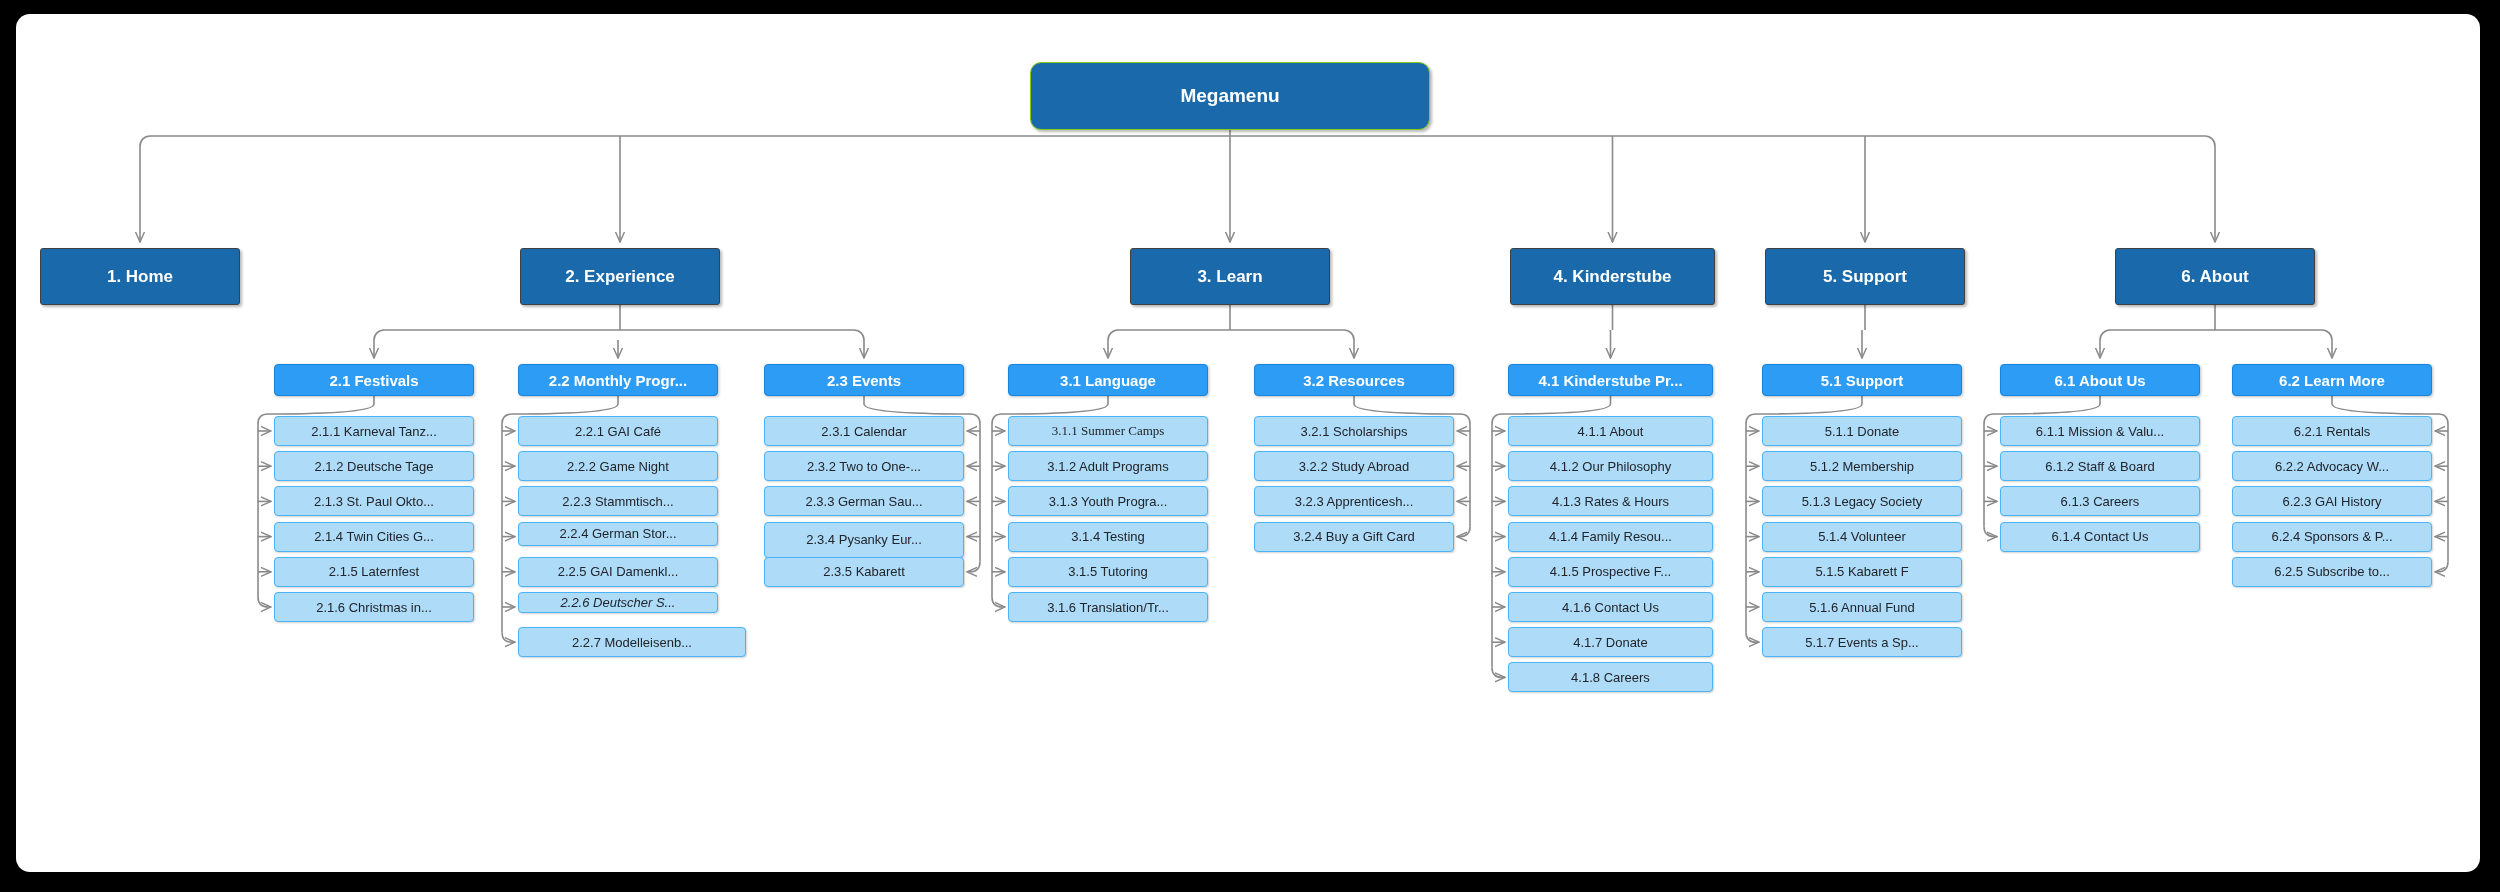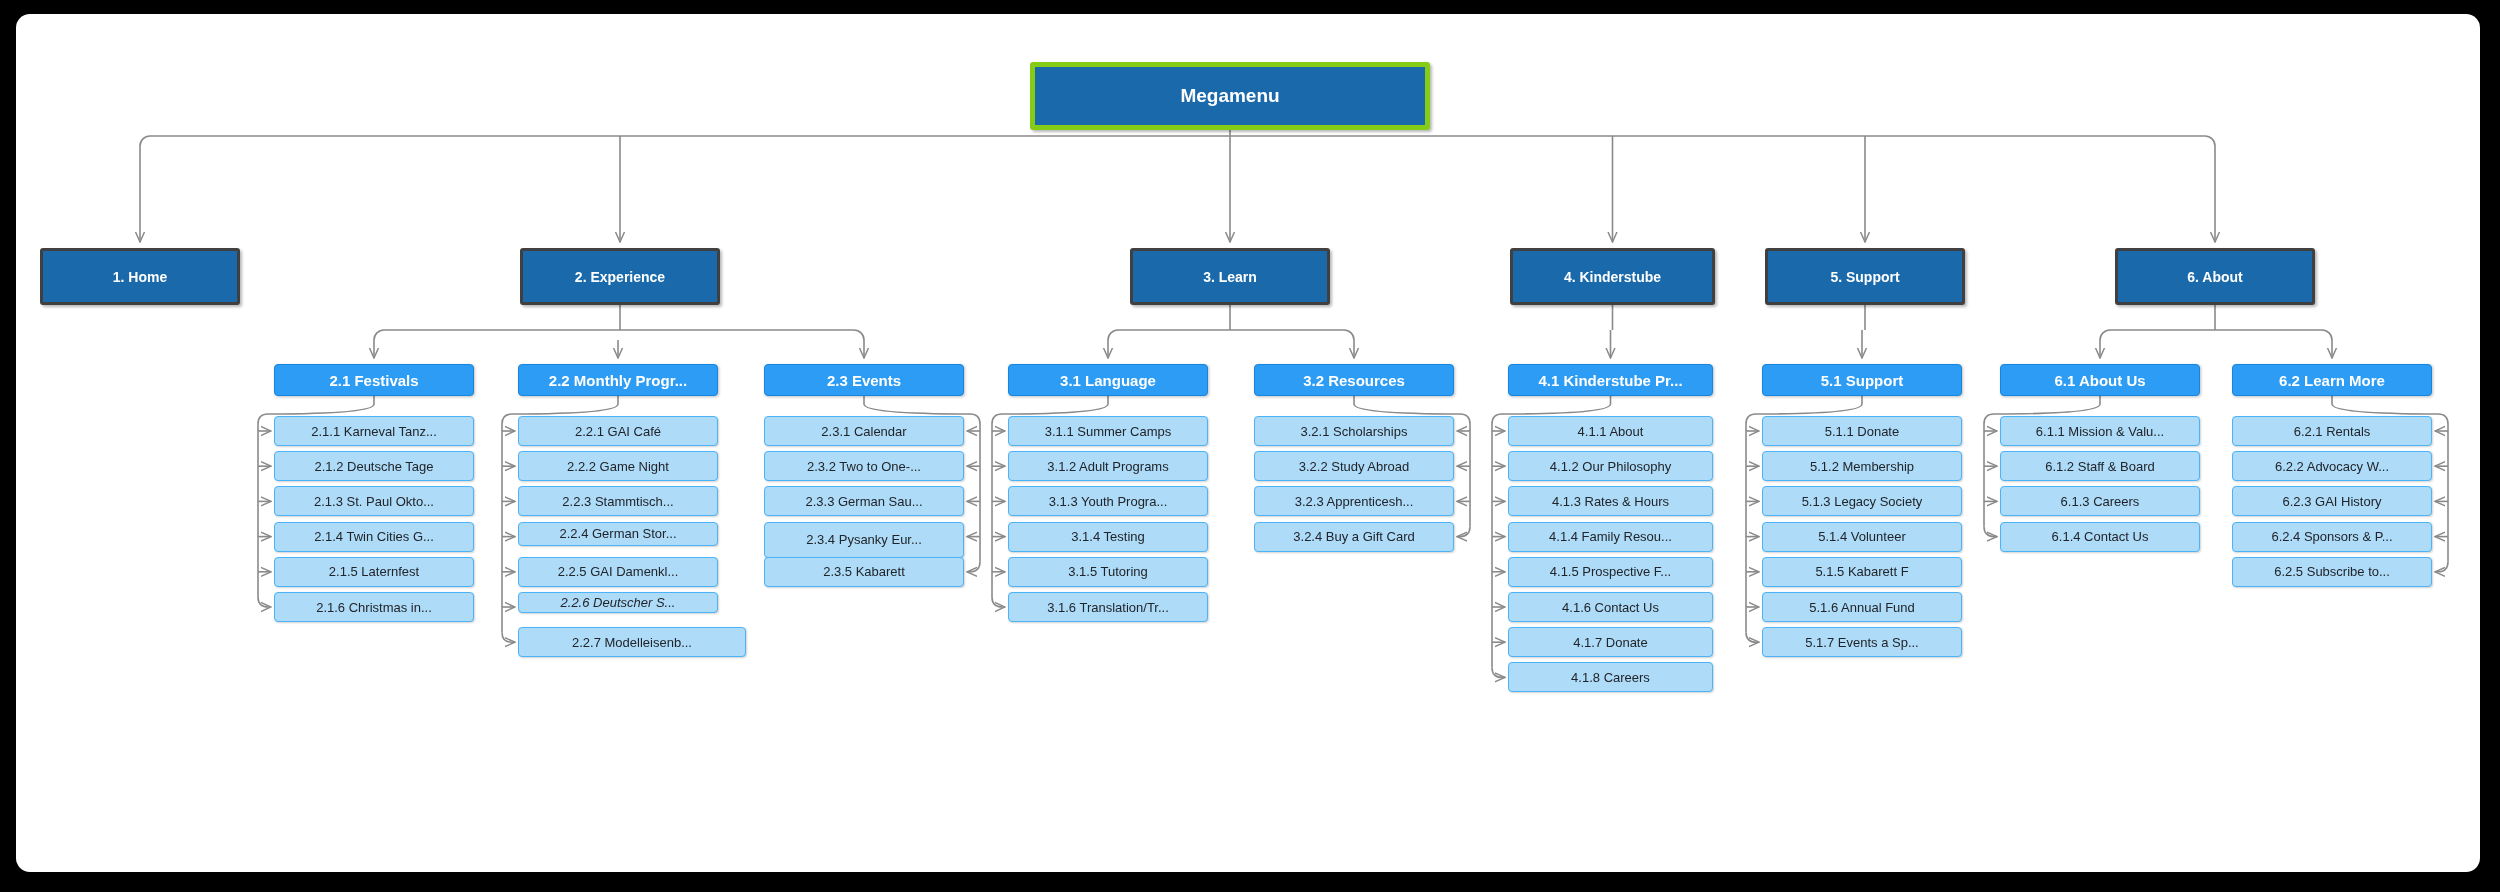--- a/index.html
+++ b/index.html
@@ -3,23 +3,23 @@
 <meta charset="utf-8">
 <style>
   html,body{margin:0;padding:0;background:#000;}
   body{width:2500px;height:892px;overflow:hidden;font-family:"Liberation Sans",sans-serif;}
   #canvas{position:relative;width:2500px;height:892px;background:#000;}
   #paper{position:absolute;left:16px;top:14px;width:2464px;height:858px;background:#fff;border-radius:14px;overflow:hidden;}
   #svg{position:absolute;left:0;top:0;width:2464px;height:858px;pointer-events:none;}
 
   .node{position:absolute;box-sizing:border-box;display:flex;align-items:center;justify-content:center;
         text-align:center;white-space:nowrap;overflow:hidden;}
-  .root{background:#1A6AAB;border:5px solid #84cc16;color:#fff;font-weight:bold;font-size:19px;border-radius:3px;
+  .root{background:#1A6AAB;border:1px solid #84cc16;color:#fff;font-weight:bold;font-size:19px;border-radius:11px;
         box-shadow:2px 2px 3px rgba(0,0,0,.28);}
-  .lvl1{background:#1A6AAB;border:3px solid #404040;color:#fff;font-weight:bold;font-size:14px;border-radius:3px;
+  .lvl1{background:#1A6AAB;border:1px solid #404040;color:#fff;font-weight:bold;font-size:17px;border-radius:3px;
         box-shadow:2px 2px 3px rgba(0,0,0,.28);}
   .lvl2{background:#2C9CF5;border:1px solid #1486E0;color:#fff;font-weight:bold;font-size:15px;border-radius:4px;
         box-shadow:1px 1px 3px rgba(0,0,0,.25);}
   .leaf{background:#AEDCF8;border:1.5px solid #4BB3F7;color:#21242A;font-weight:normal;font-size:13px;border-radius:4px;
         box-shadow:1px 1px 2px rgba(0,0,0,.18);}
 </style>
 </head>
 <body>
 
 <div id="canvas">
@@ -140,21 +140,21 @@
         <div class="node leaf" style="left: 502px; top: 542.8px; width: 200px; height: 30px;">2.2.5 GAI Damenkl...</div>
         <div class="node leaf" style="left: 502px; top: 578px; width: 200px; height: 21px; font-style: italic;">2.2.6 Deutscher S...</div>
         <div class="node leaf" style="left: 502px; top: 613.2px; width: 228px; height: 30px;">2.2.7 Modelleisenb...</div>
         <div class="node lvl2" style="left: 748px; top: 350px; width: 200px; height: 32px;">2.3 Events</div>
         <div class="node leaf" style="left: 748px; top: 402px; width: 200px; height: 30px;">2.3.1 Calendar</div>
         <div class="node leaf" style="left: 748px; top: 437.2px; width: 200px; height: 30px;">2.3.2 Two to One-...</div>
         <div class="node leaf" style="left: 748px; top: 472.4px; width: 200px; height: 30px;">2.3.3 German Sau...</div>
         <div class="node leaf" style="left: 748px; top: 507.6px; width: 200px; height: 36px;">2.3.4 Pysanky Eur...</div>
         <div class="node leaf" style="left: 748px; top: 542.8px; width: 200px; height: 30px;">2.3.5 Kabarett</div>
         <div class="node lvl2" style="left: 992px; top: 350px; width: 200px; height: 32px;">3.1 Language</div>
-        <div class="node leaf" style="left: 992px; top: 402px; width: 200px; height: 30px;">3.1.1 Summer Camps</div>
+        <div class="node leaf" style="left: 992px; top: 402px; width: 200px; height: 30px; font-family: Liberation Serif, serif;">3.1.1 Summer Camps</div>
         <div class="node leaf" style="left: 992px; top: 437.2px; width: 200px; height: 30px;">3.1.2 Adult Programs</div>
         <div class="node leaf" style="left: 992px; top: 472.4px; width: 200px; height: 30px;">3.1.3 Youth Progra...</div>
         <div class="node leaf" style="left: 992px; top: 507.6px; width: 200px; height: 30px;">3.1.4 Testing</div>
         <div class="node leaf" style="left: 992px; top: 542.8px; width: 200px; height: 30px;">3.1.5 Tutoring</div>
         <div class="node leaf" style="left: 992px; top: 578px; width: 200px; height: 30px;">3.1.6 Translation/Tr...</div>
         <div class="node lvl2" style="left: 1238px; top: 350px; width: 200px; height: 32px;">3.2 Resources</div>
         <div class="node leaf" style="left: 1238px; top: 402px; width: 200px; height: 30px;">3.2.1 Scholarships</div>
         <div class="node leaf" style="left: 1238px; top: 437.2px; width: 200px; height: 30px;">3.2.2 Study Abroad</div>
         <div class="node leaf" style="left: 1238px; top: 472.4px; width: 200px; height: 30px;">3.2.3 Apprenticesh...</div>
         <div class="node leaf" style="left: 1238px; top: 507.6px; width: 200px; height: 30px;">3.2.4 Buy a Gift Card</div>

